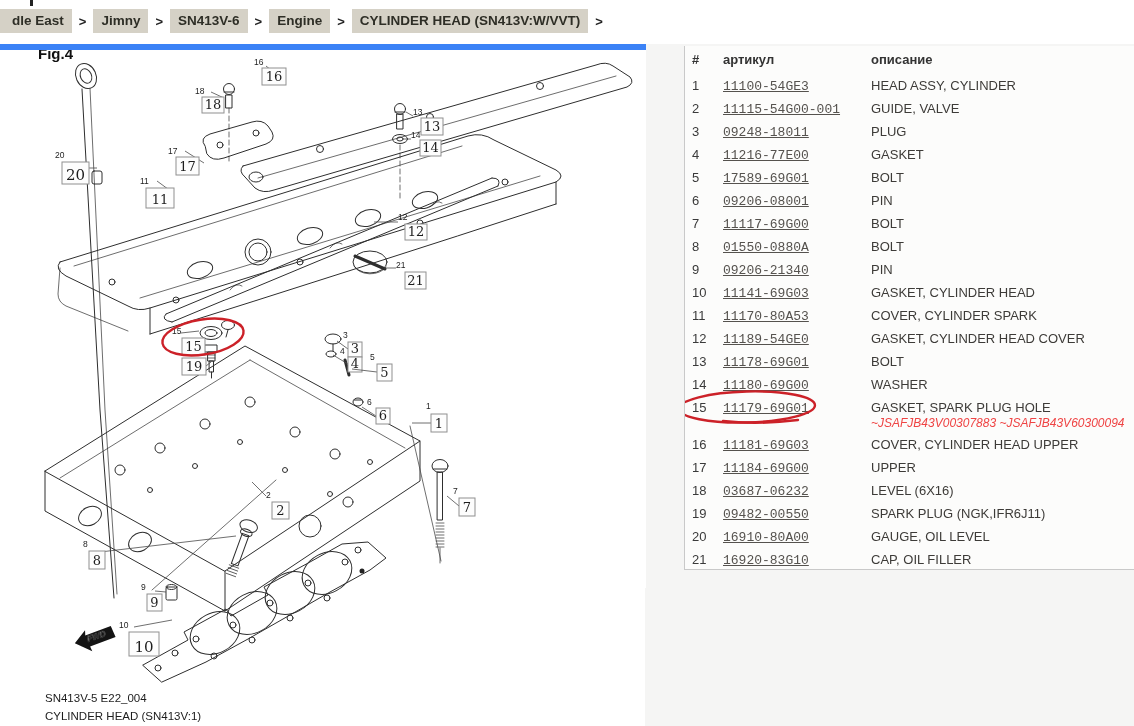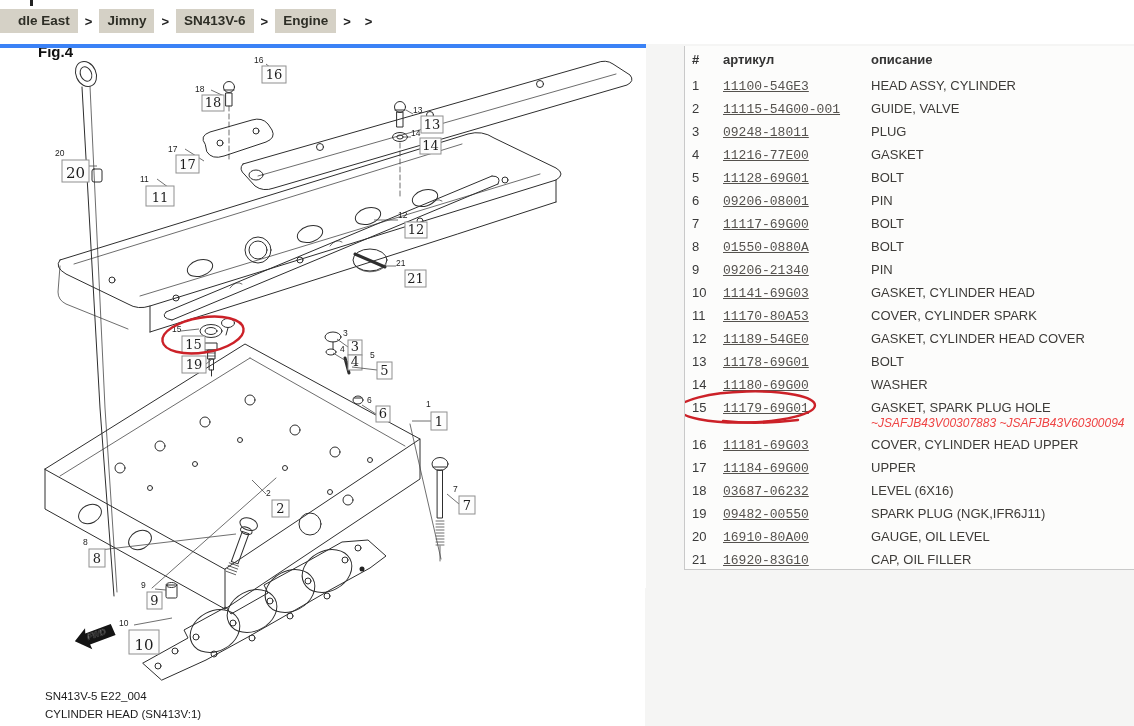--- a/index.html
+++ b/index.html
@@ -12,29 +12,29 @@
     font-family:"Liberation Sans",sans-serif;}
   .page{position:relative;width:1134px;height:726px;background:#fff;}
 
   
   .top-tick{position:absolute;left:30px;top:0;width:3px;height:6px;background:#222;}
 
   
   .breadcrumb{position:absolute;left:0;top:8px;height:26px;display:flex;align-items:center;white-space:nowrap;}
   .crumb{background:var(--chip-bg);color:#2e2e26;font-weight:bold;font-size:13.5px;
     padding:4px 8px 5px 8px;cursor:pointer;}
-  .crumb:first-child{padding-left:18px;}
+  .crumb:first-child{padding-left:12px;}
   .crumb-sep{color:#222;font-weight:bold;font-size:13px;margin:0 7px;}
 
   
   .right-bg{position:absolute;left:645px;top:44px;width:489px;height:682px;background:#f5f5f4;}
 
   
   .diagram-panel{position:absolute;left:0;top:44px;width:646px;height:544px;background:#fff;
-    border-top:4px solid #3b82f6;}
+    border-top:6px solid #3b82f6;}
   .diagram-panel svg{display:block;}
   .art{stroke:#2e2e2e;fill:none;stroke-width:1;stroke-linejoin:round;stroke-linecap:round;}
   .thin{stroke-width:0.7;}
   .leader{stroke:#4a4a4a;stroke-width:0.8;}
   .callout-box{fill:#fdfdfd;stroke:#8f8f8f;stroke-width:1;}
   .callout-num{fill:#1d1d1d;font-family:"DejaVu Serif",serif;text-anchor:middle;}
   .callout-small{fill:#1d1d1d;font-size:8.5px;font-family:"Liberation Sans",sans-serif;}
   .red-mark{stroke:var(--highlight);fill:none;stroke-width:2.4;stroke-linecap:round;}
   .fig-label{font-size:15px;font-weight:bold;fill:#111;}
   .caption-text{font-size:11.5px;fill:#1c1c1c;}
@@ -64,20 +64,21 @@
 
   <nav class="breadcrumb" id="breadcrumb">
       <span class="crumb">dle East</span>
       <span class="crumb-sep">&gt;</span>
       <span class="crumb">Jimny</span>
       <span class="crumb-sep">&gt;</span>
       <span class="crumb">SN413V-6</span>
       <span class="crumb-sep">&gt;</span>
       <span class="crumb">Engine</span>
       <span class="crumb-sep">&gt;</span>
+      <span class="crumb">CYLINDER HEAD (SN413V:W/VVT)</span>
       <span class="crumb-sep">&gt;</span>
     </nav>
 
   <div class="right-bg"></div>
 
   <div class="diagram-panel">
     <svg width="646" height="682" viewBox="0 0 646 682">
 
       <text class="fig-label" x="38" y="9">Fig.4</text>
 
@@ -414,21 +415,21 @@
             <td class="cell-art"><a>09248-18011</a></td>
             <td class="cell-desc">PLUG</td>
           </tr>
           <tr>
             <td class="cell-num">4</td>
             <td class="cell-art"><a>11216-77E00</a></td>
             <td class="cell-desc">GASKET</td>
           </tr>
           <tr>
             <td class="cell-num">5</td>
-            <td class="cell-art"><a>11128-69G01</a></td>
+            <td class="cell-art"><a>17589-69G01</a></td>
             <td class="cell-desc">BOLT</td>
           </tr>
           <tr>
             <td class="cell-num">6</td>
             <td class="cell-art"><a>09206-08001</a></td>
             <td class="cell-desc">PIN</td>
           </tr>
           <tr>
             <td class="cell-num">7</td>
             <td class="cell-art"><a>11117-69G00</a></td>

